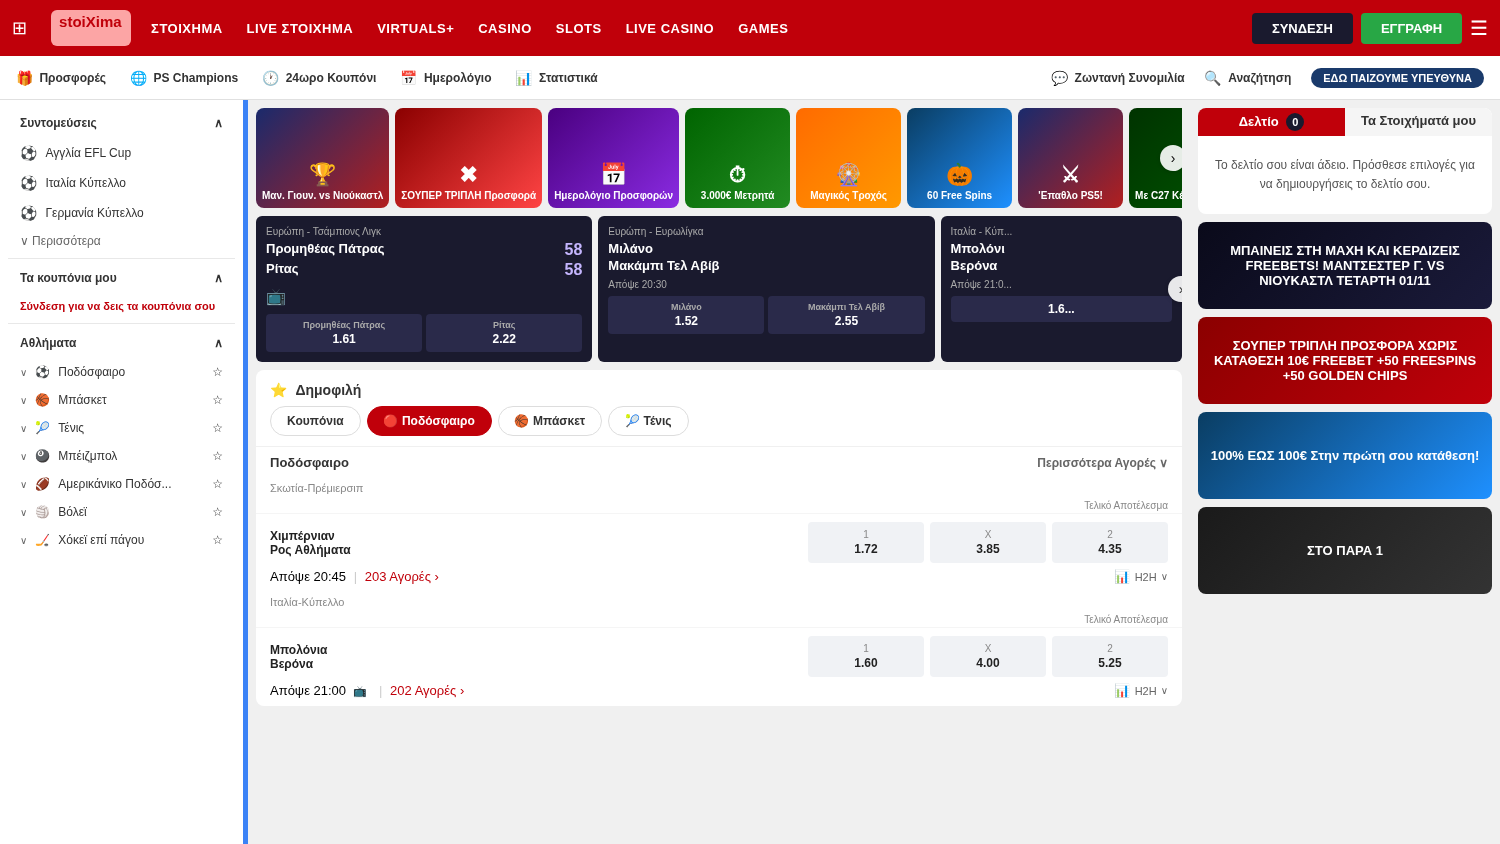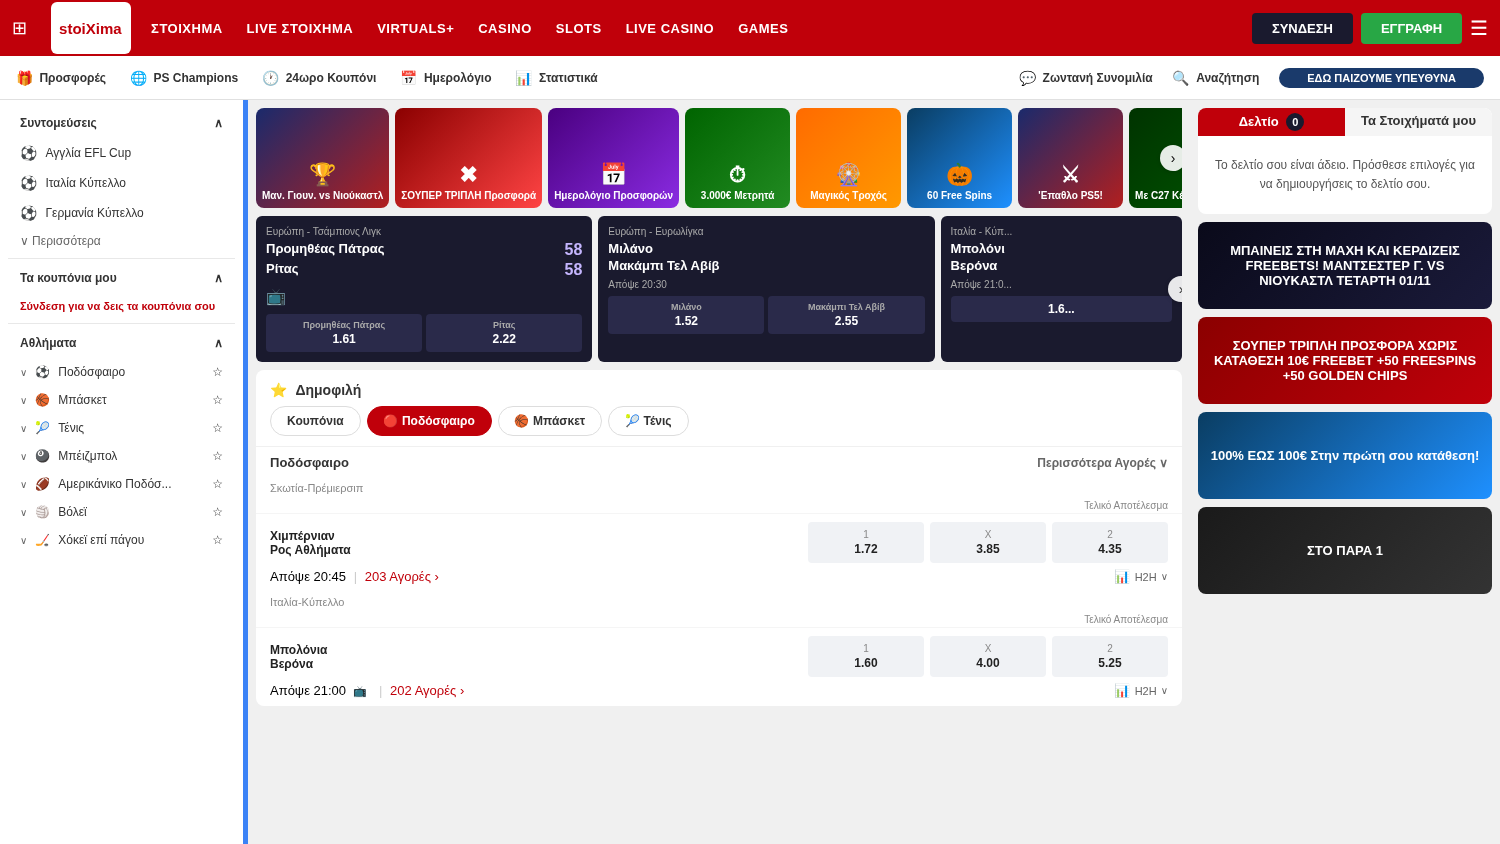--- a/index.html
+++ b/index.html
@@ -8,26 +8,26 @@
     
     .header {
       background: #c0000a;
       height: 56px;
       display: flex;
       align-items: center;
       padding: 0 12px;
       gap: 20px;
     }
     .header-logo {
-      display: flex; align-items: center; gap: 6px;
-      background: #ffffff;
+      display: flex; align-items: flex-start; gap: 6px;
+      background: #fca5a5;
       border-radius: 6px;
       padding: 4px 8px;
       min-width: 80px;
-      height: 52px;
+      height: 36px;
     }
     .logo-text { color: #c0000a; font-weight: 900; font-size: 15px; line-height: 1; }
     .grid-icon { color: #fff; font-size: 18px; margin-right: 4px; cursor: pointer; }
     .nav-links { display: flex; gap: 24px; flex: 1; }
     .nav-link {
       color: #fff;
       font-weight: 700;
       font-size: 13px;
       cursor: pointer;
       text-decoration: none;
@@ -74,21 +74,21 @@
       font-weight: 600;
       cursor: pointer;
       white-space: nowrap;
     }
     .sub-nav-item .icon { font-size: 14px; }
     .sub-nav-right { margin-left: auto; display: flex; align-items: center; gap: 20px; }
     .responsible-gaming {
       background: #1a3a6b;
       color: #fff;
       border-radius: 20px;
-      padding: 4px 28px;
+      padding: 4px 12px;
       font-size: 11px;
       font-weight: 700;
       display: flex; align-items: center; gap: 4px;
     }
 
     
     .main-layout {
       display: flex;
       height: calc(844px - 100px);
     }

